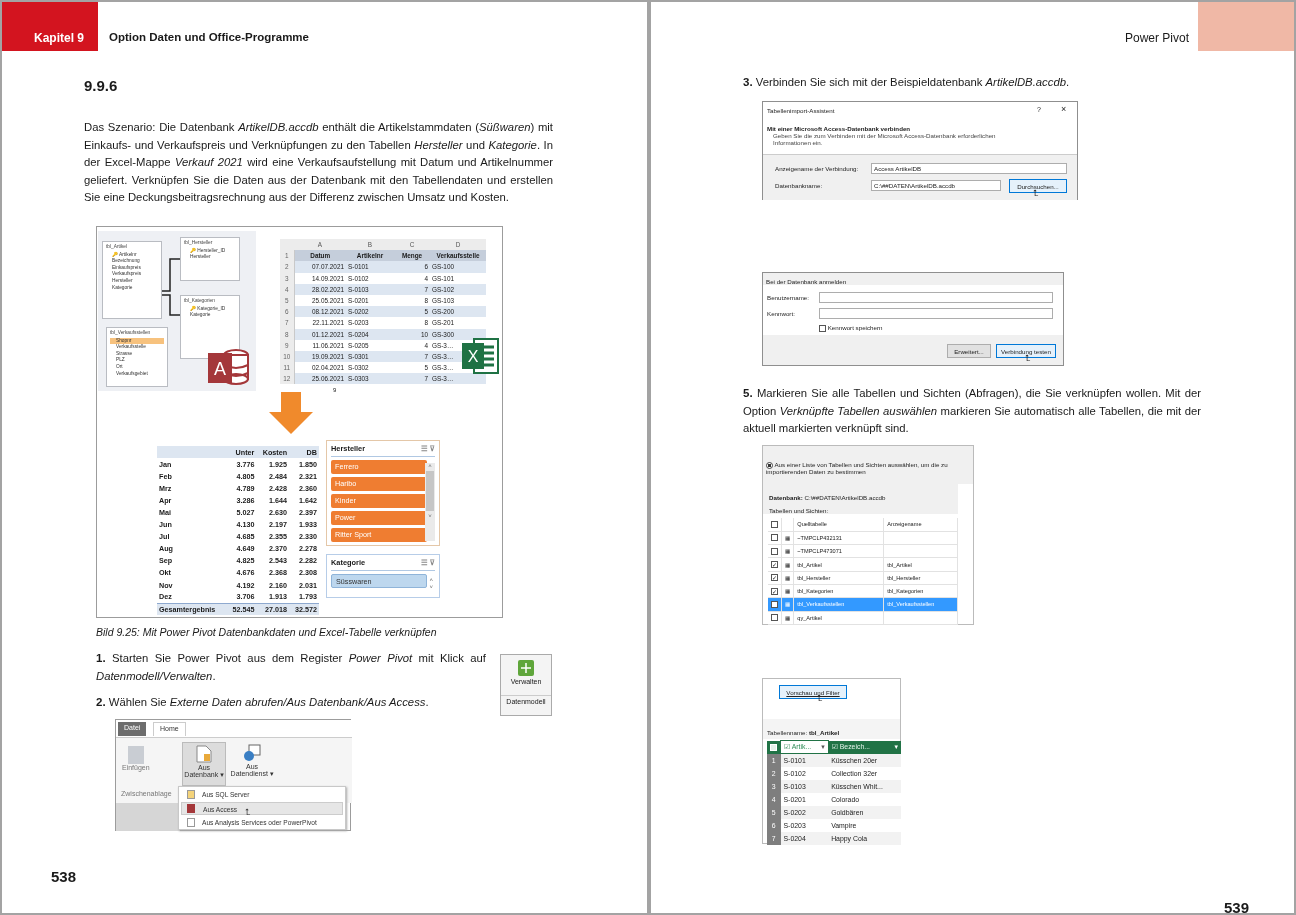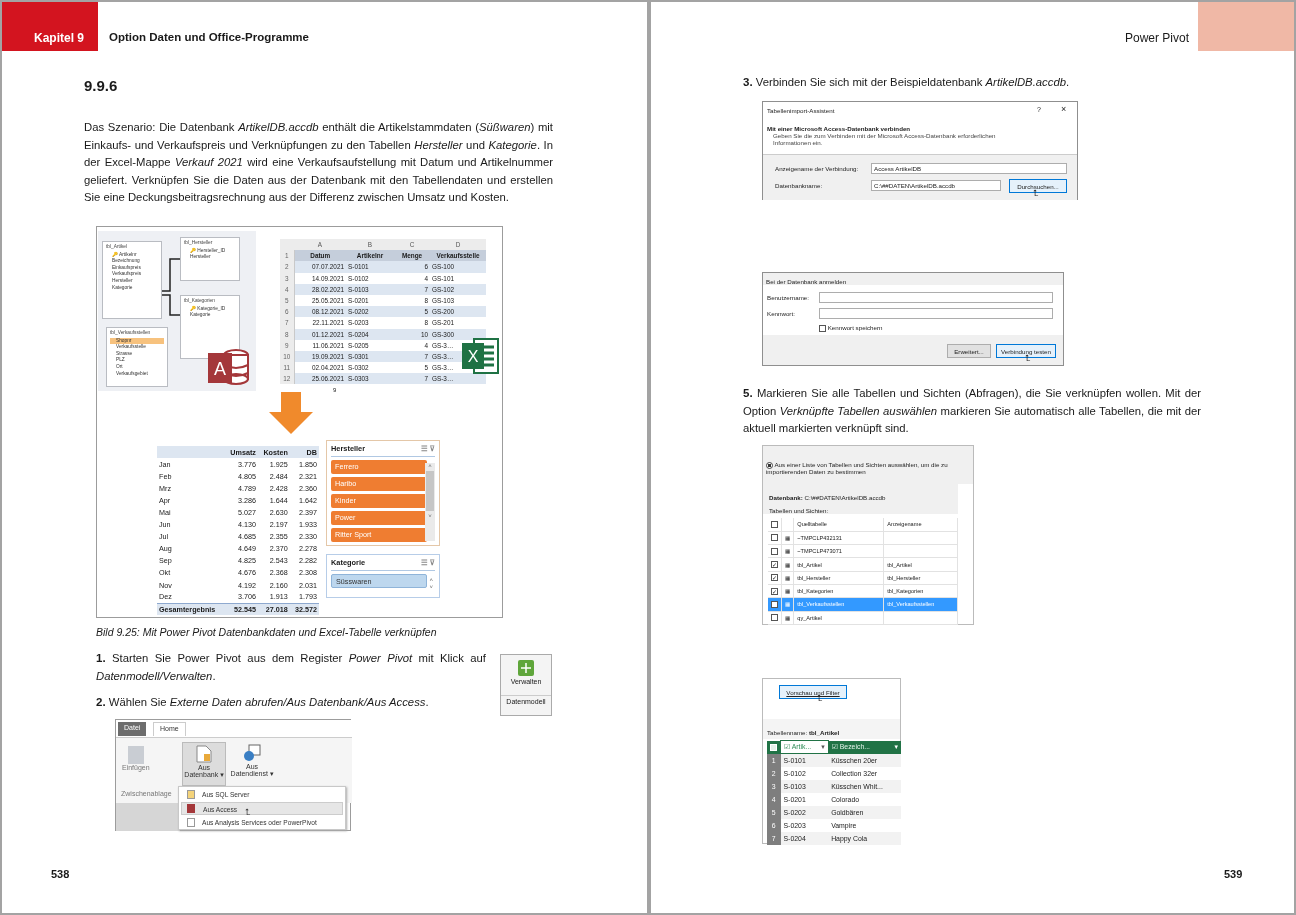--- a/index.html
+++ b/index.html
@@ -38,21 +38,21 @@
   table.xl { border-collapse: collapse; font-size: 6.4px; }
   table.xl td { height: 11.2px; padding: 0 2px; white-space: nowrap; }
   table.xl .rh { background: #ececec; color: #666; width: 14px; text-align: center; border-right: 1px solid #c9c9c9; }
   table.xl .ch { background: #ececec; color: #555; text-align: center; }
   table.xl .hdr { background: #c5cedb; font-weight: bold; text-align: center; }
   table.xl tr.odd td.d { background: #dde6f1; }
   .r { text-align: right; }
 
   
   table.pv { border-collapse: collapse; font-size: 7.2px; width: 162px; }
-  table.pv td { height: 12.1px; padding: 0 2px; }
+  table.pv td { height: 12.1px; padding: 0 2px; font-weight: bold; }
   table.pv tr.h td { background: #dde6f1; font-weight: bold; }
   table.pv tr.t td { background: #dde6f1; font-weight: bold; border-top: 1px solid #8ea9cf; }
 
   .slicer { position: absolute; border: 1px solid #e4c7a8; background: #fff; padding: 3px 4px; }
   .slicer .st { font-size: 7.4px; font-weight: bold; border-bottom: 1px solid #b0c8e3; padding-bottom: 3px; margin-bottom: 3px; }
   .sl-item { height: 14px; margin-bottom: 3px; background: #ef7d31; color: #fff; font-size: 7.2px; padding: 2px 4px; border-radius: 2px; width: 96px; }
   .sl-blue { background: #bdd7ee; color: #333; border: 1px solid #8fb4d9; }
 
   
   .ribbon { font-size: 7px; color: #333; }
@@ -70,21 +70,21 @@
   table.sel td { height: 13.3px; border-bottom: 1px solid #e2e2e2; border-right: 1px solid #e2e2e2; padding: 0 3px; white-space: nowrap; }
   table.sel tr.sel td { background: #3399ff; color: #fff; }
 
   table.pf { border-collapse: collapse; font-size: 6.9px; }
   table.pf td { height: 13px; padding: 0 3px; white-space: nowrap; }
   table.pf .n { background: #7e7e7e; color: #fff; text-align: center; width: 12px; }
   table.pf tr:nth-child(odd) td.v { background: #fff; }
   table.pf tr:nth-child(even) td.v { background: #f2f2f2; }
   table.pf .gh { background: #217346; color: #e6f5ec; }
 
-  .page-num { font-weight: bold; font-size: 11px; top: 866px; }
+  .page-num { font-weight: bold; font-size: 15px; top: 866px; }
 </style>
 </head>
 <body>
 
 <div class="page" id="page-left">
   <div class="abs chap-box">Kapitel 9</div>
   <div class="abs chap-title">Option Daten und Office-Programme</div>
 
   <div class="abs sec-num">9.9.6</div>
 
@@ -240,21 +240,21 @@
     <div class="abs" style="left:236px;top:160px;font-size:6px;">9</div>
 
     <svg class="abs" style="left:172px;top:165px;" width="44" height="44" viewBox="0 0 44 44">
       <polygon points="12,0 32,0 32,20 44,20 22,42 0,20 12,20" fill="#f08a2c"></polygon>
     </svg>
 
     <table class="pv abs" style="left:60px;top:219px;">
       <tbody id="pv-body">
           <tr class="h">
             <td></td>
-            <td class="r">Umsatz</td>
+            <td class="r">Unter</td>
             <td class="r">Kosten</td>
             <td class="r">DB</td>
           </tr>
           <tr>
             <td>Jan</td>
             <td class="r">3.776</td>
             <td class="r">1.925</td>
             <td class="r">1.850</td>
           </tr>
           <tr>
@@ -571,14 +571,14 @@
           </tr>
           <tr>
             <td class="n">7</td>
             <td class="v">S-0204</td>
             <td class="v">Happy Cola</td>
           </tr>
         </tbody>
     </table>
   </div>
 
-  <div class="abs page-num" style="left:573px;">539</div>
+  <div class="abs page-num" style="left:573px;margin-top:31px;">539</div>
 </div>
 
 </body></html>

